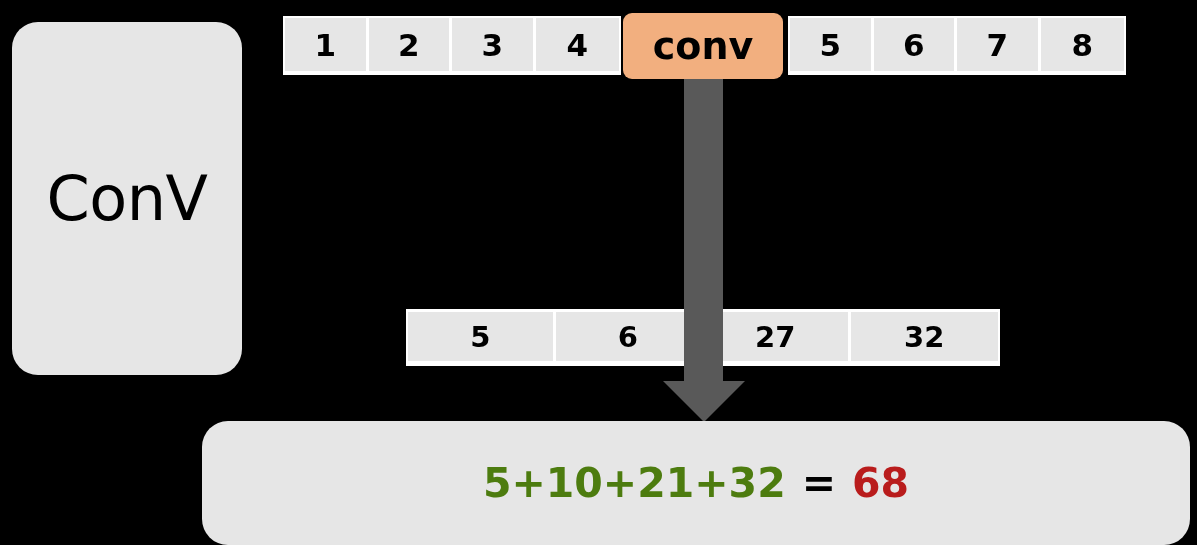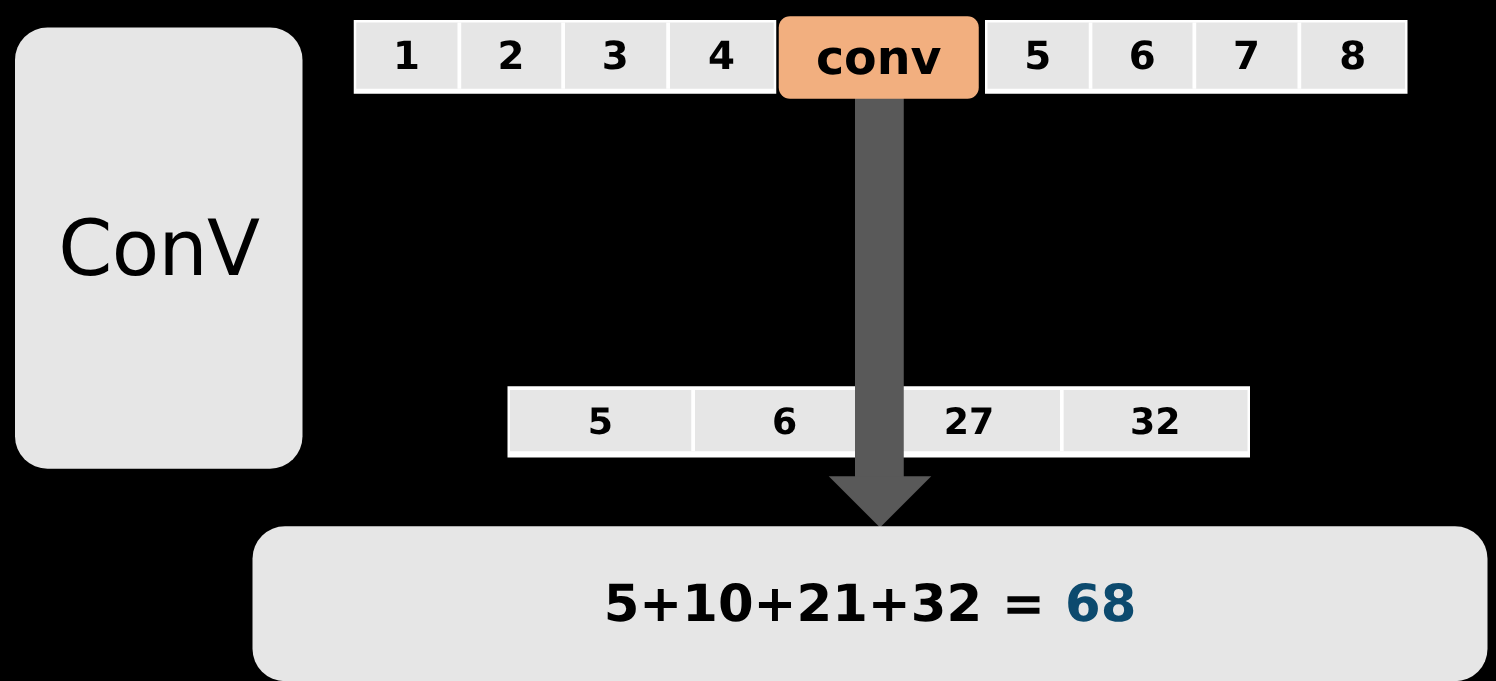--- a/index.html
+++ b/index.html
@@ -178,23 +178,23 @@
     z-index: 3;
   }
   .summary-inner {
     display: flex;
     align-items: baseline;
     gap: 16px;
     font-size: 41px;
     font-weight: 700;
     letter-spacing: 0px;
   }
-  .summary-expr { color: #000000; }
+  .summary-expr { color: #4d7c0f; }
   .summary-eq { color: #000000; }
-  .summary-result { color: #0c4a6e; }
+  .summary-result { color: #b91c1c; }
 </style>
 </head>
 <body>
 
 <div id="stage">
 
   <div class="conv-panel">
     <div class="panel-line">ConV</div>
   </div>
 

